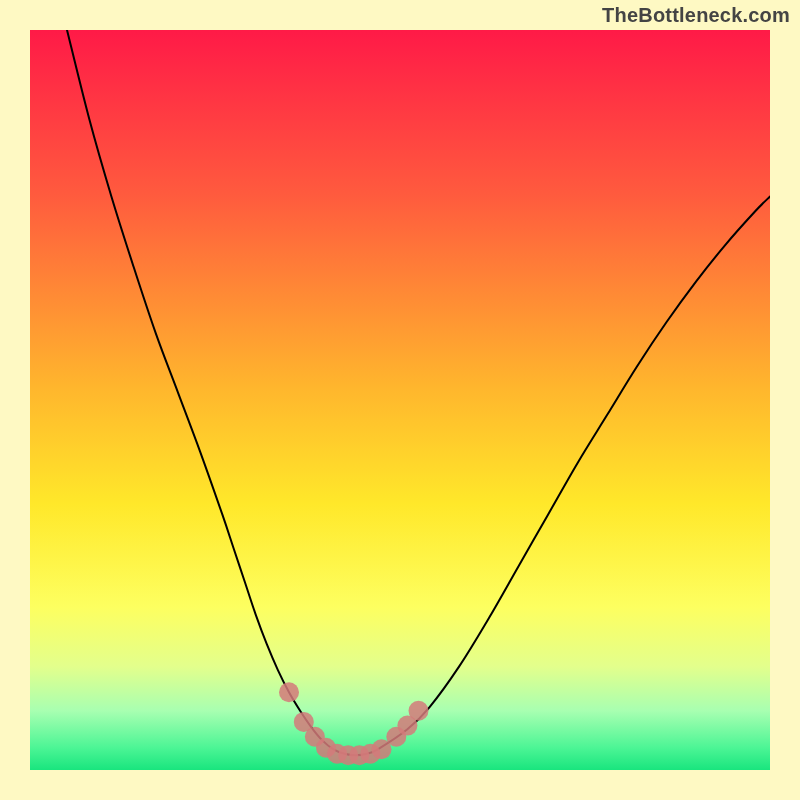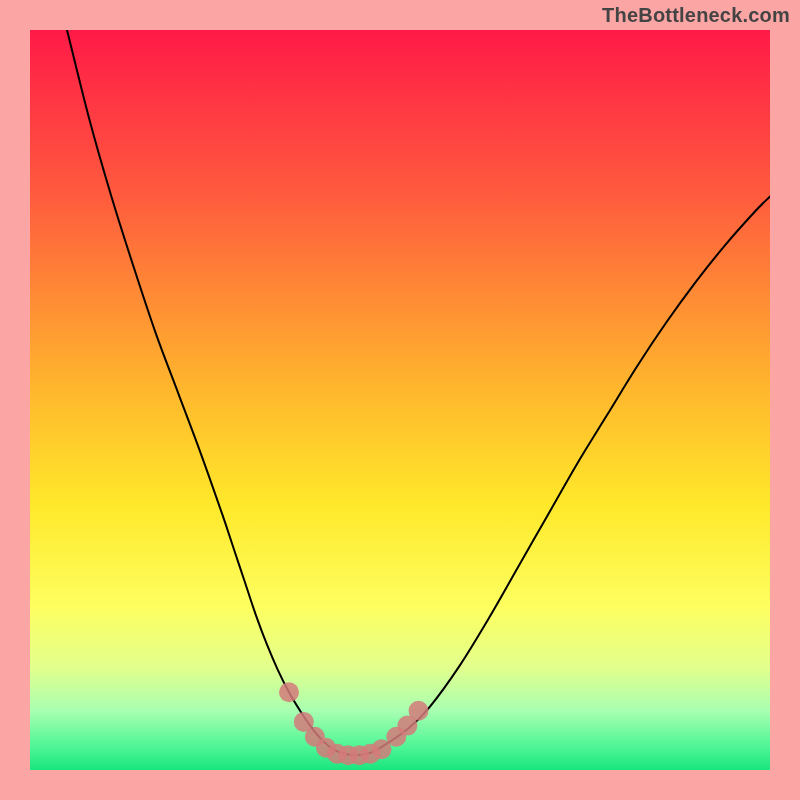--- a/index.html
+++ b/index.html
@@ -6,21 +6,21 @@
     margin: 0;
     padding: 0;
     width: 800px;
     height: 800px;
     overflow: hidden;
     font-family: Arial, Helvetica, sans-serif;
   }
   .frame {
     width: 800px;
     height: 800px;
-    background: #fca5a5;
+    background: #fef9c3;
     position: relative;
   }
   .watermark {
     position: absolute;
     top: 4px;
     right: 10px;
     color: #444;
     font-size: 20px;
     font-weight: 600;
     letter-spacing: 0.2px;

